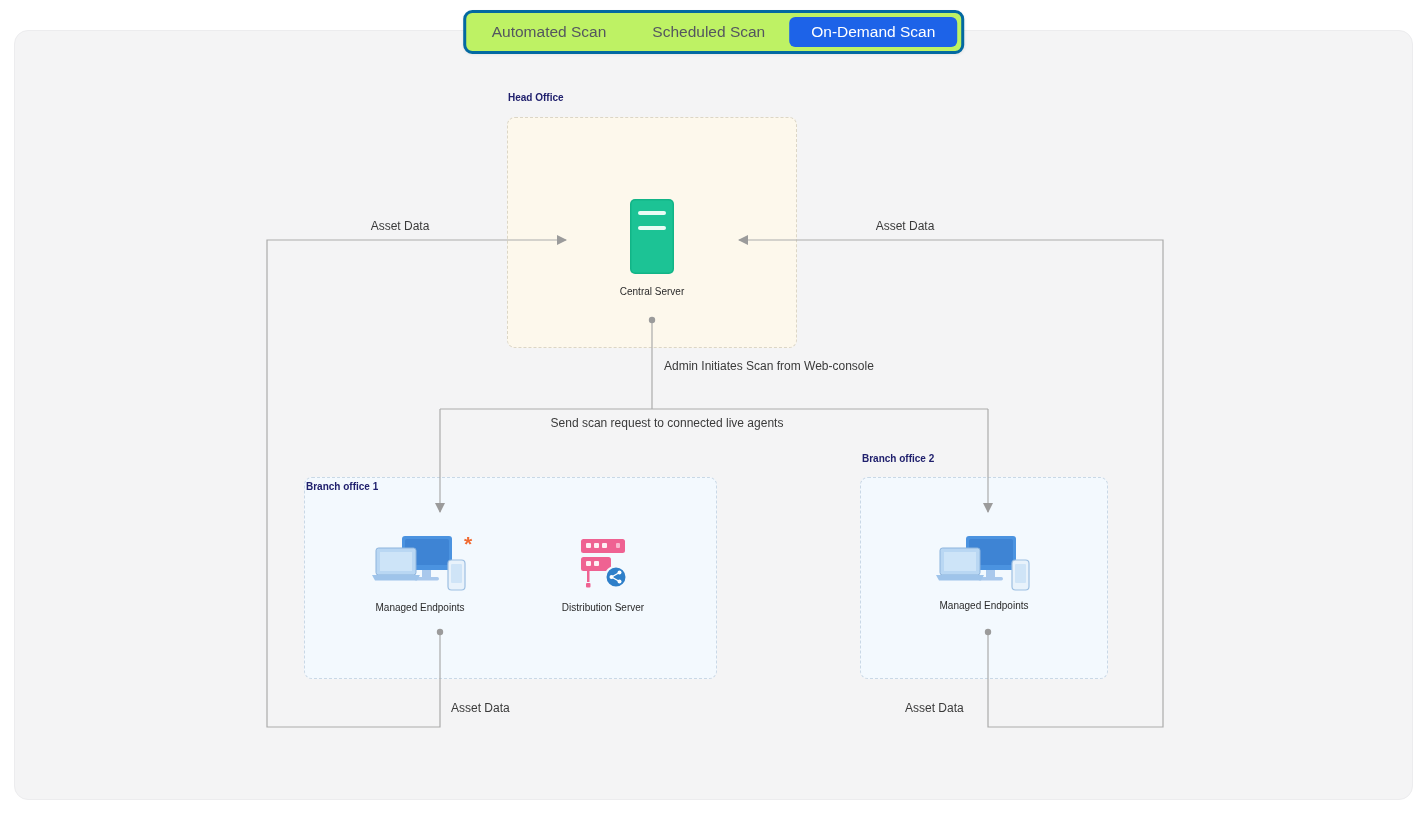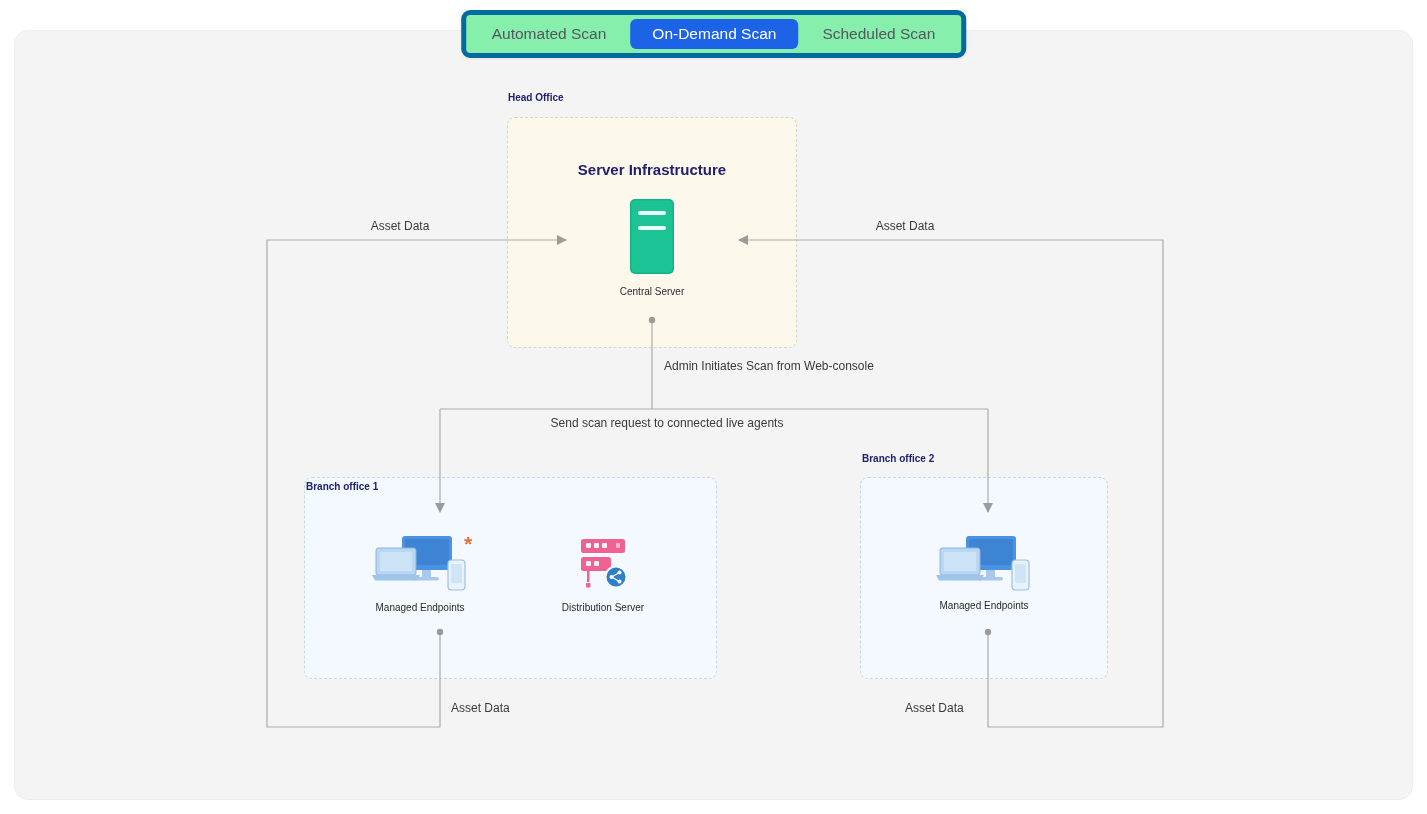--- a/index.html
+++ b/index.html
@@ -6,21 +6,21 @@
   html,body { width:1427px; height:814px; background:#ffffff; font-family:"Liberation Sans", sans-serif; overflow:hidden; }
   .stage { position:relative; width:1427px; height:814px; }
 
   
   .canvas { position:absolute; left:14px; top:30px; width:1399px; height:770px;
             background:#f4f4f5; border:1px solid #ececee; border-radius:14px; z-index:0; }
 
   
   .tabbar { position:absolute; top:10px; left:50%; transform:translateX(-50%);
             display:flex; align-items:center; gap:2px; padding:4px;
-            background:#86efac; border:5px solid #0369a1; border-radius:9px;
+            background:#bef264; border:3px solid #0369a1; border-radius:9px;
             box-shadow:0 1px 3px rgba(0,0,0,.06); z-index:10; }
   .tab { border:none; background:transparent; font-family:"Liberation Sans",sans-serif;
          font-size:15.5px; font-weight:500; color:#54565f; padding:6px 22px;
          border-radius:6px; cursor:pointer; white-space:nowrap; }
   .tab.active { background:#1d63e8; color:#ffffff; }
 
   
   .zone { position:absolute; border:1px dashed #cfcfcf; border-radius:8px; z-index:1; }
   .zone.head { left:507px; top:117px; width:290px; height:231px; background:#fdf8ec; border-color:#dcd6c6; }
   .zone.branch { background:#f3f9fe; border-color:#c9d8e6; }
@@ -46,30 +46,29 @@
 </style>
 </head>
 <body>
 
 <div class="stage">
 
   <div class="canvas"></div>
 
   <div class="tabbar">
     <button class="tab">Automated Scan</button>
+    <button class="tab">Scheduled Scan</button>
     <button class="tab active">On-Demand Scan</button>
-    <button class="tab">Scheduled Scan</button>
   </div>
 
   <div class="zone head"></div>
   <div class="zone branch b1"></div>
   <div class="zone branch b2"></div>
 
   <div class="zone-title" style="left:508px; top:92px;">Head Office</div>
-  <div class="section-title">Server Infrastructure</div>
   <div class="zone-title" style="left:306px; top:453px;margin-top:28px;">Branch office 1</div>
   <div class="zone-title" style="left:862px; top:453px;">Branch office 2</div>
 
   <svg class="connectors" viewBox="0 0 1427 814">
     <defs>
       <marker id="arw" markerUnits="userSpaceOnUse" markerWidth="10" markerHeight="10" viewBox="0 0 10 10" refX="9" refY="5" orient="auto">
         <path d="M0 0 L10 5 L0 10 Z" fill="#9b9b9b"></path>
       </marker>
     </defs>
     <g stroke="#ababab" stroke-width="1.2" fill="none">

